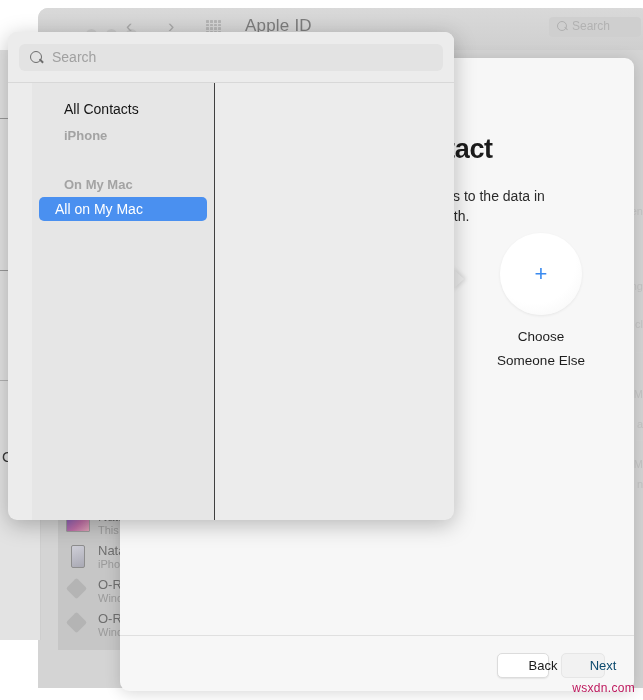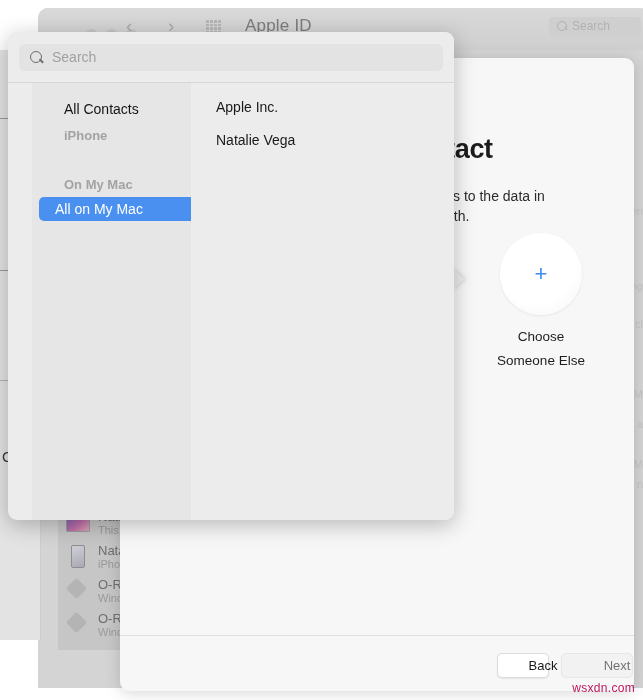--- a/index.html
+++ b/index.html
@@ -327,23 +327,23 @@
     top: 595px;
     width: 52px;
     background: #ffffff;
     color: #191919;
     border: 1px solid #dcdcdc;
     box-shadow: 0 1px 1.5px rgba(0,0,0,0.08);
   }
   .btn-next {
     left: 441px;
     top: 595px;
-    width: 72px;
+    width: 44px;
     background: #f2f2f2;
-    color: #737373;
+    color: #0c4a6e;
     border: 1px solid #e6e6e6;
     text-align: right;
   }
 
   
   .popover {
     position: absolute;
     left: 8px;
     top: 32px;
     width: 446px;
@@ -585,21 +585,17 @@
     </div>
     <div class="pop-divider"></div>
 
     <div class="pop-sidebar">
       <div class="side-item" style="top:14px;">All Contacts</div>
       <div class="side-group" style="top:45px;">iPhone</div>
       <div class="side-group" style="top:94px;">On My Mac</div>
       <div class="side-item selected" style="top:114px;padding-left:16px;">All on My Mac</div>
     </div>
 
-    <div class="pop-list">
-      <div class="list-item" style="top:16px;">Apple Inc.</div>
-      <div class="list-item" style="top:49px;">Natalie Vega</div>
-    </div>
 
   </div>
 
   <div class="watermark">wsxdn.com</div>
 </div>
 
 </body></html>

